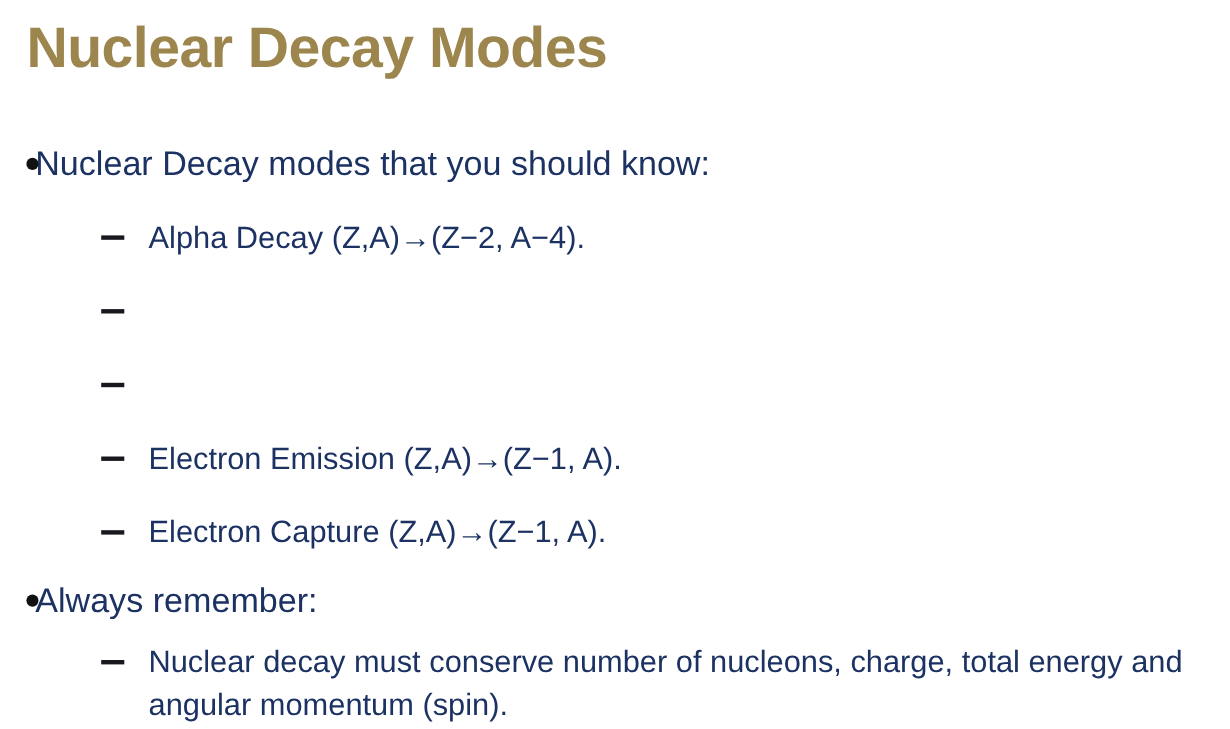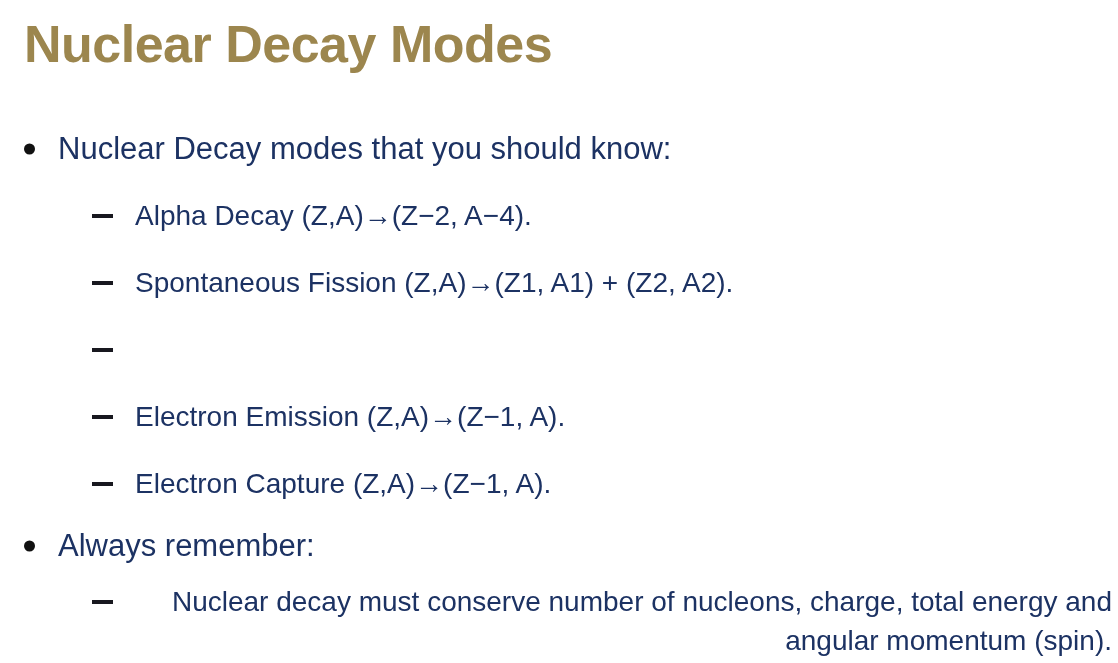--- a/index.html
+++ b/index.html
@@ -41,21 +41,21 @@
   .body {
     position: absolute;
     left: 0;
     top: 120px;
     width: 1118px;
   }
 
   
   .l1 {
     position: relative;
-    padding-left: 58px;
+    padding-left: 32px;
     margin: 0;
     height: 58px;
   }
   .l1 .marker {
     position: absolute;
     left: 24px;
     top: 50%;
     transform: translateY(-50%);
     width: 11px;
     height: 11px;
@@ -91,21 +91,20 @@
     font-size: 28px;
     line-height: 67px;
     color: #1c3263;
     white-space: nowrap;
   }
 
   
   .l2.wrap {
     height: auto;
     padding-right: 6px;
-    text-align: right;
   }
   .l2.wrap .marker {
     top: 21px;
     transform: none;
   }
   .l2.wrap .txt {
     line-height: 39px;
     white-space: normal;
     padding-top: 3px;
   }
@@ -130,21 +129,20 @@
 
     <div class="sublist">
 
       <div class="l2">
         <span class="marker"></span>
         <span class="txt">Alpha Decay (Z,A)→(Z−2, A−4).</span>
       </div>
 
       <div class="l2">
         <span class="marker"></span>
-        <span class="txt">Spontaneous Fission (Z,A)→(Z1, A1) + (Z2, A2).</span>
       </div>
 
       <div class="l2">
         <span class="marker"></span>
       </div>
 
       <div class="l2">
         <span class="marker"></span>
         <span class="txt">Electron Emission (Z,A)→(Z−1, A).</span>
       </div>

